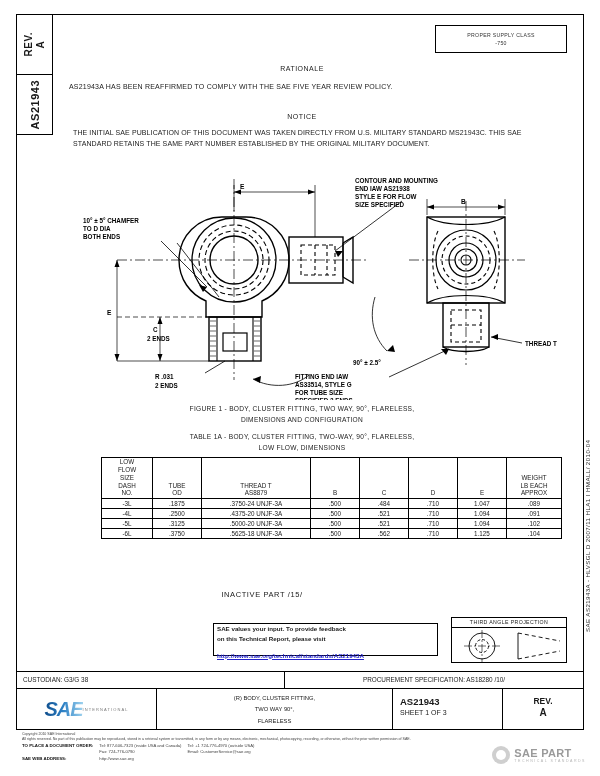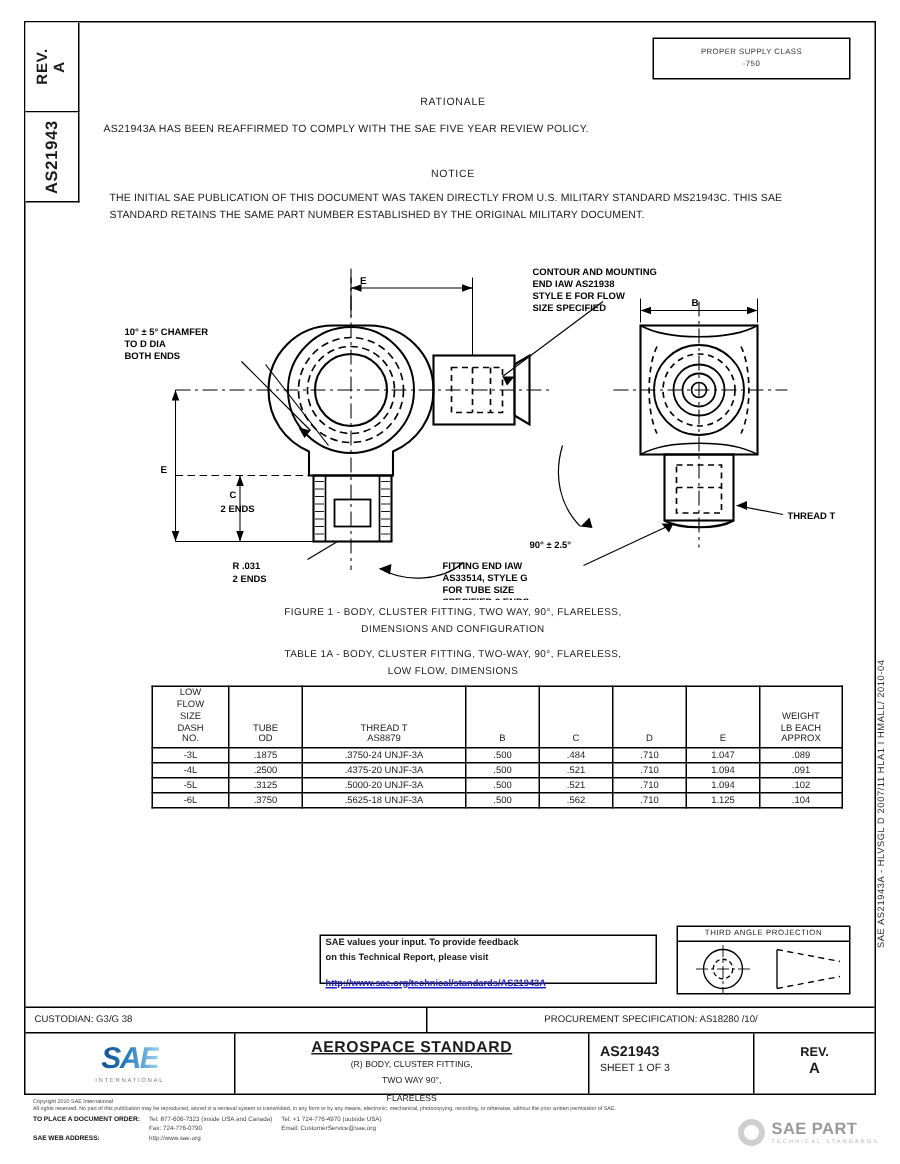--- a/index.html
+++ b/index.html
@@ -90,21 +90,21 @@
             border-top:1.4px solid #000;border-bottom:1.4px solid #000;
             box-sizing:border-box;display:flex;}
   #cust-row .cl{width:268px;border-right:1.4px solid #000;box-sizing:border-box;
                 font-size:6.4px;padding:4px 0 0 6px;}
   #cust-row .cr{flex:1;font-size:6.4px;padding:4px 0 0 0;text-align:center;}
 
   
   #title-block{left:0;top:674px;width:566px;height:40px;display:flex;
                box-sizing:border-box;}
   #tb-logo{width:140px;border-right:1.4px solid #000;box-sizing:border-box;
-           display:flex;flex-direction:column;align-items:center;
+           display:flex;flex-direction:row;align-items:center;
            justify-content:center;}
   #tb-mid{width:236px;border-right:1.4px solid #000;box-sizing:border-box;
           text-align:center;padding-top:3px;}
   #tb-mid .big{font-size:10.5px;font-weight:bold;letter-spacing:.4px;
                text-decoration:underline;}
   #tb-mid .sub{font-size:5.8px;line-height:1.6;margin-top:2px;}
   #tb-num{width:110px;border-right:1.4px solid #000;box-sizing:border-box;
           padding:7px 0 0 7px;}
   #tb-num .n{font-size:9.5px;font-weight:bold;}
   #tb-num .s{font-size:7px;margin-top:2px;}
@@ -391,20 +391,21 @@
           <td class="c2">.5625-18 UNJF-3A</td>
           <td class="c3">.500</td>
           <td class="c4">.562</td>
           <td class="c5">.710</td>
           <td class="c6">1.125</td>
           <td class="c7">.104</td>
         </tr>
       </tbody>
   </table>
 
+  <div class="abs ctr" id="inactive">INACTIVE PART  /15/</div>
 
   <div class="bx" id="feedback">
     <div class="l">SAE values your input. To provide feedback</div>
     <div class="l">on this Technical Report, please visit</div>
     <a class="url" href="#">http://www.sae.org/technical/standards/AS21943A</a>
   </div>
 
   <div class="bx" id="tap">
     <div class="hd">THIRD ANGLE PROJECTION</div>
     <svg width="114" height="35" viewBox="0 0 114 35">
@@ -424,21 +425,20 @@
     <div class="cl">CUSTODIAN: G3/G 38</div>
     <div class="cr">PROCUREMENT SPECIFICATION: AS18280 /10/</div>
   </div>
 
   <div class="abs" id="title-block">
     <div id="tb-logo">
       <div class="sae-logo">SAE</div>
       <div class="sae-sub">INTERNATIONAL</div>
     </div>
     <div id="tb-mid">
-      <div class="big">AEROSPACE STANDARD</div>
       <div class="sub">(R) BODY, CLUSTER FITTING,</div>
       <div class="sub">TWO WAY 90°,</div>
       <div class="sub">FLARELESS</div>
     </div>
     <div id="tb-num">
       <div class="n">AS21943</div>
       <div class="s">SHEET 1 OF 3</div>
     </div>
     <div id="tb-rev">
       <div class="r1">REV.</div>

